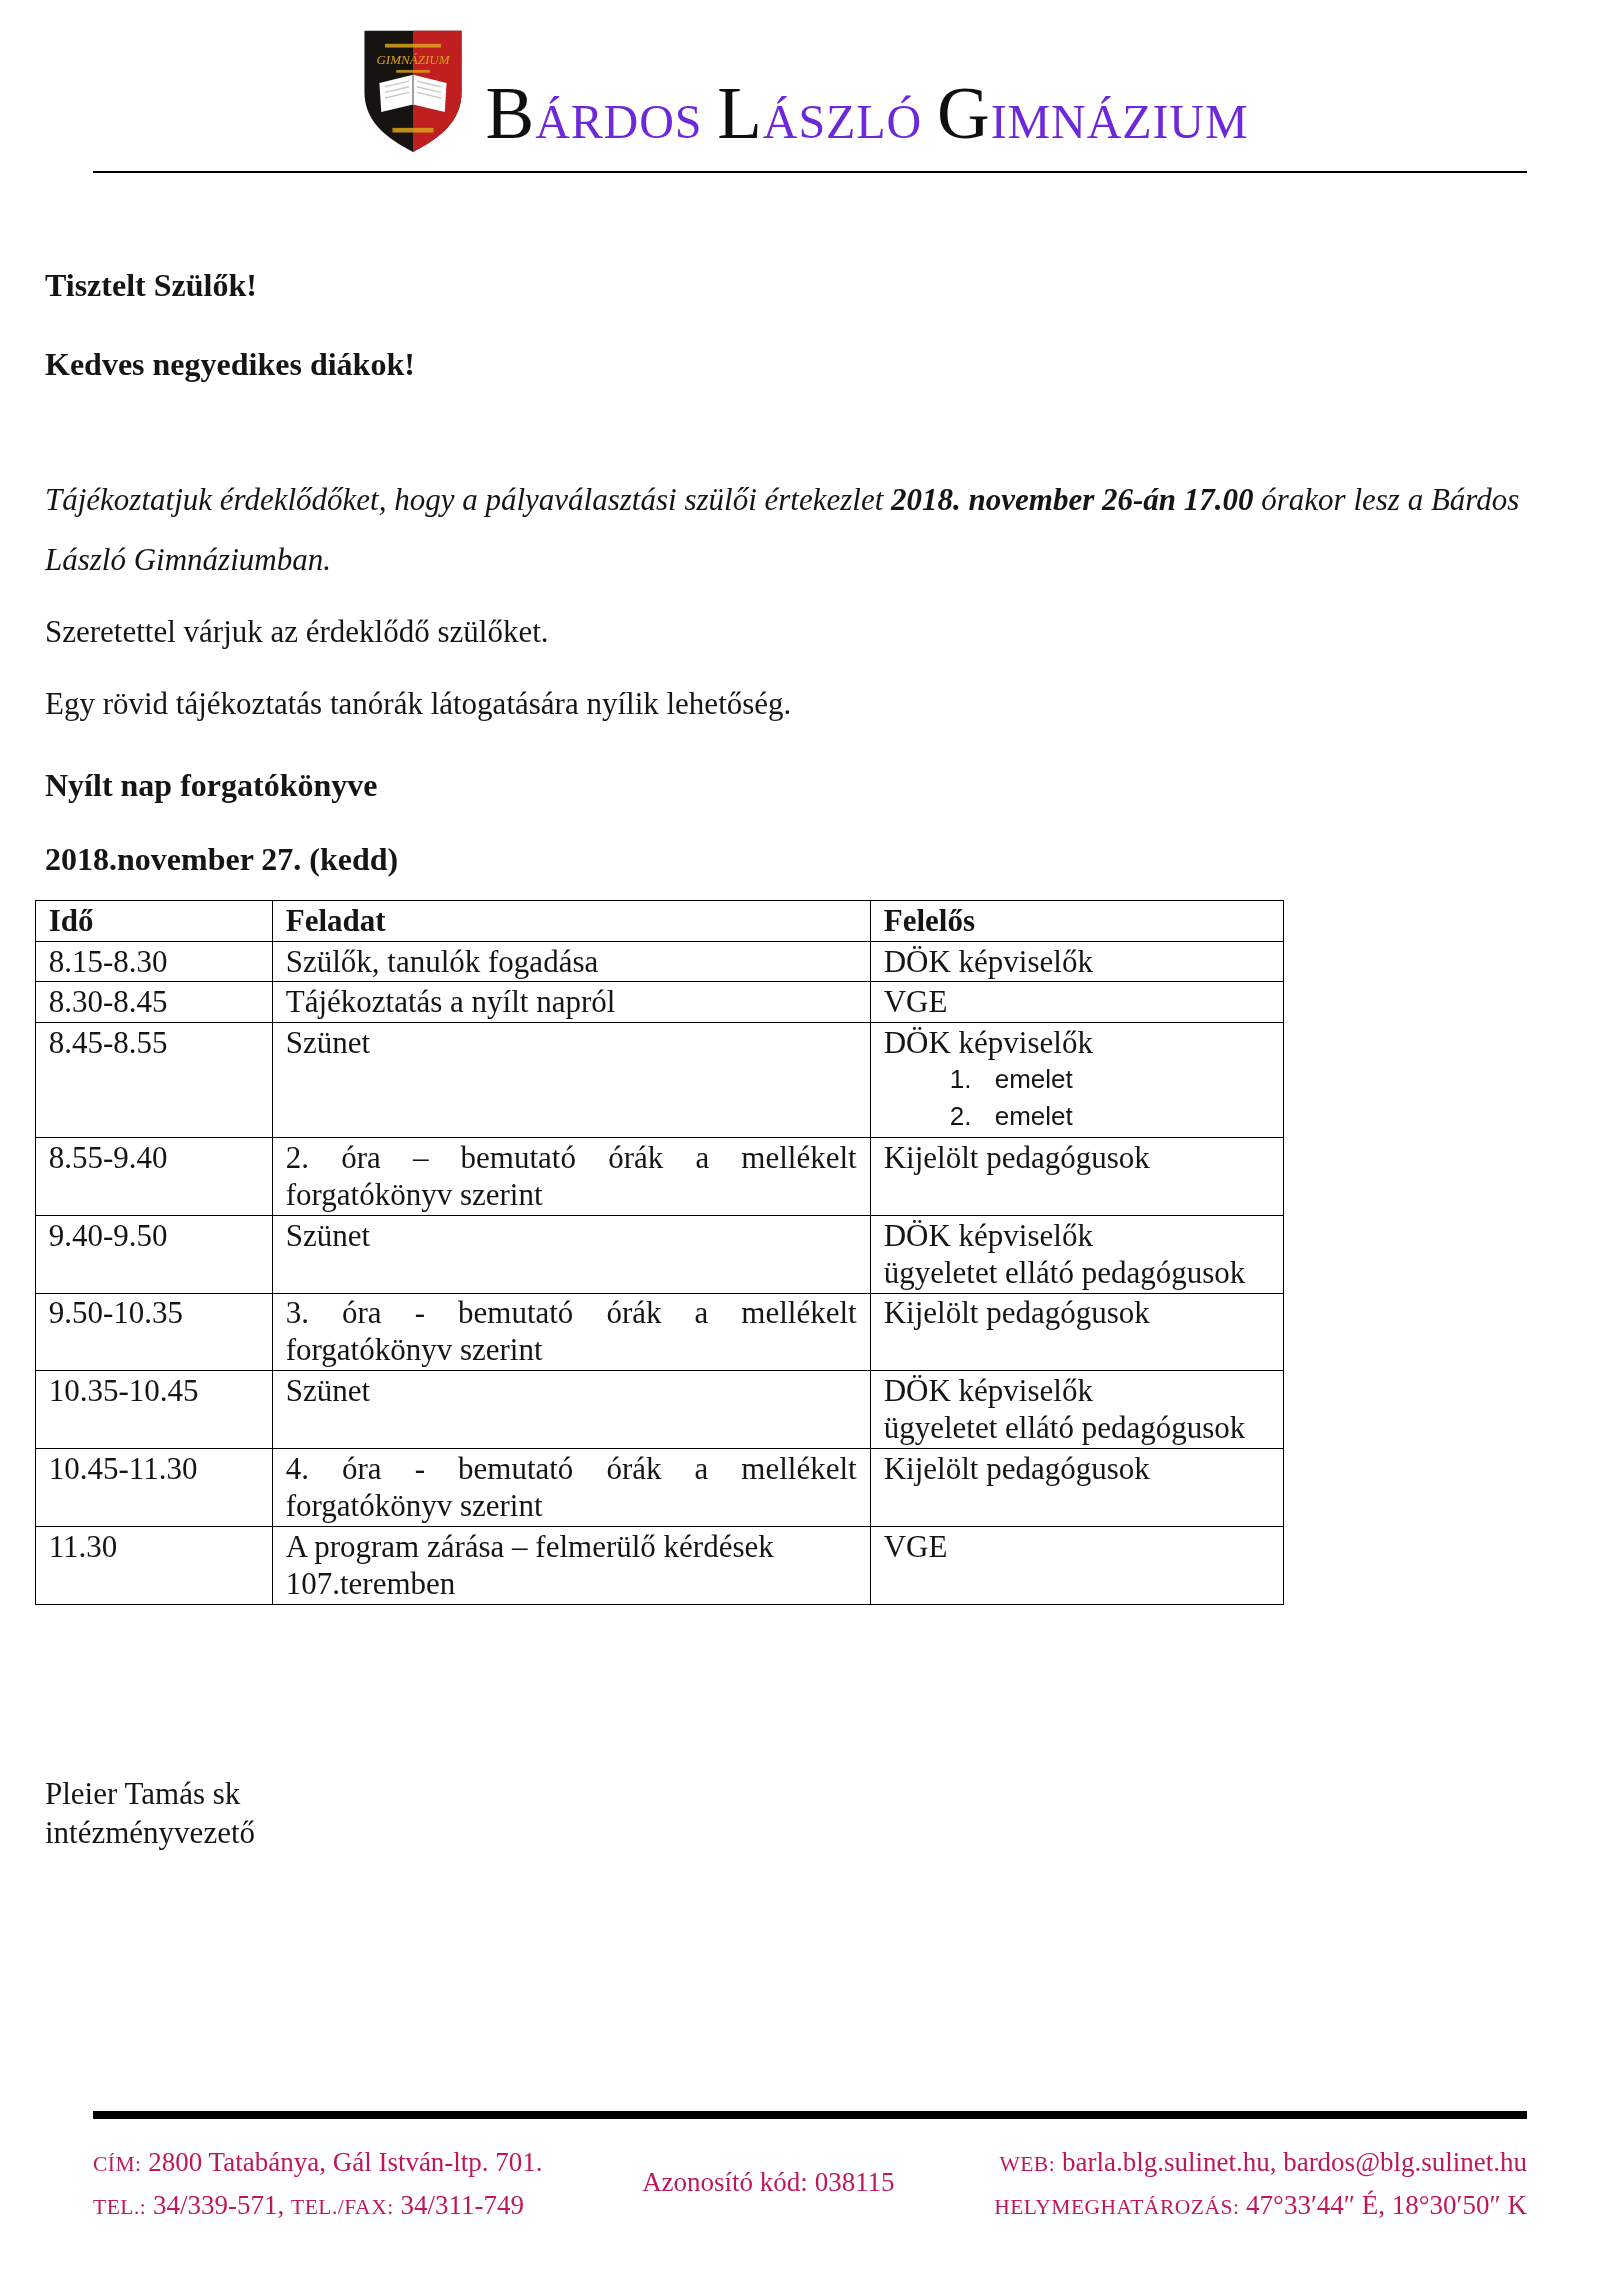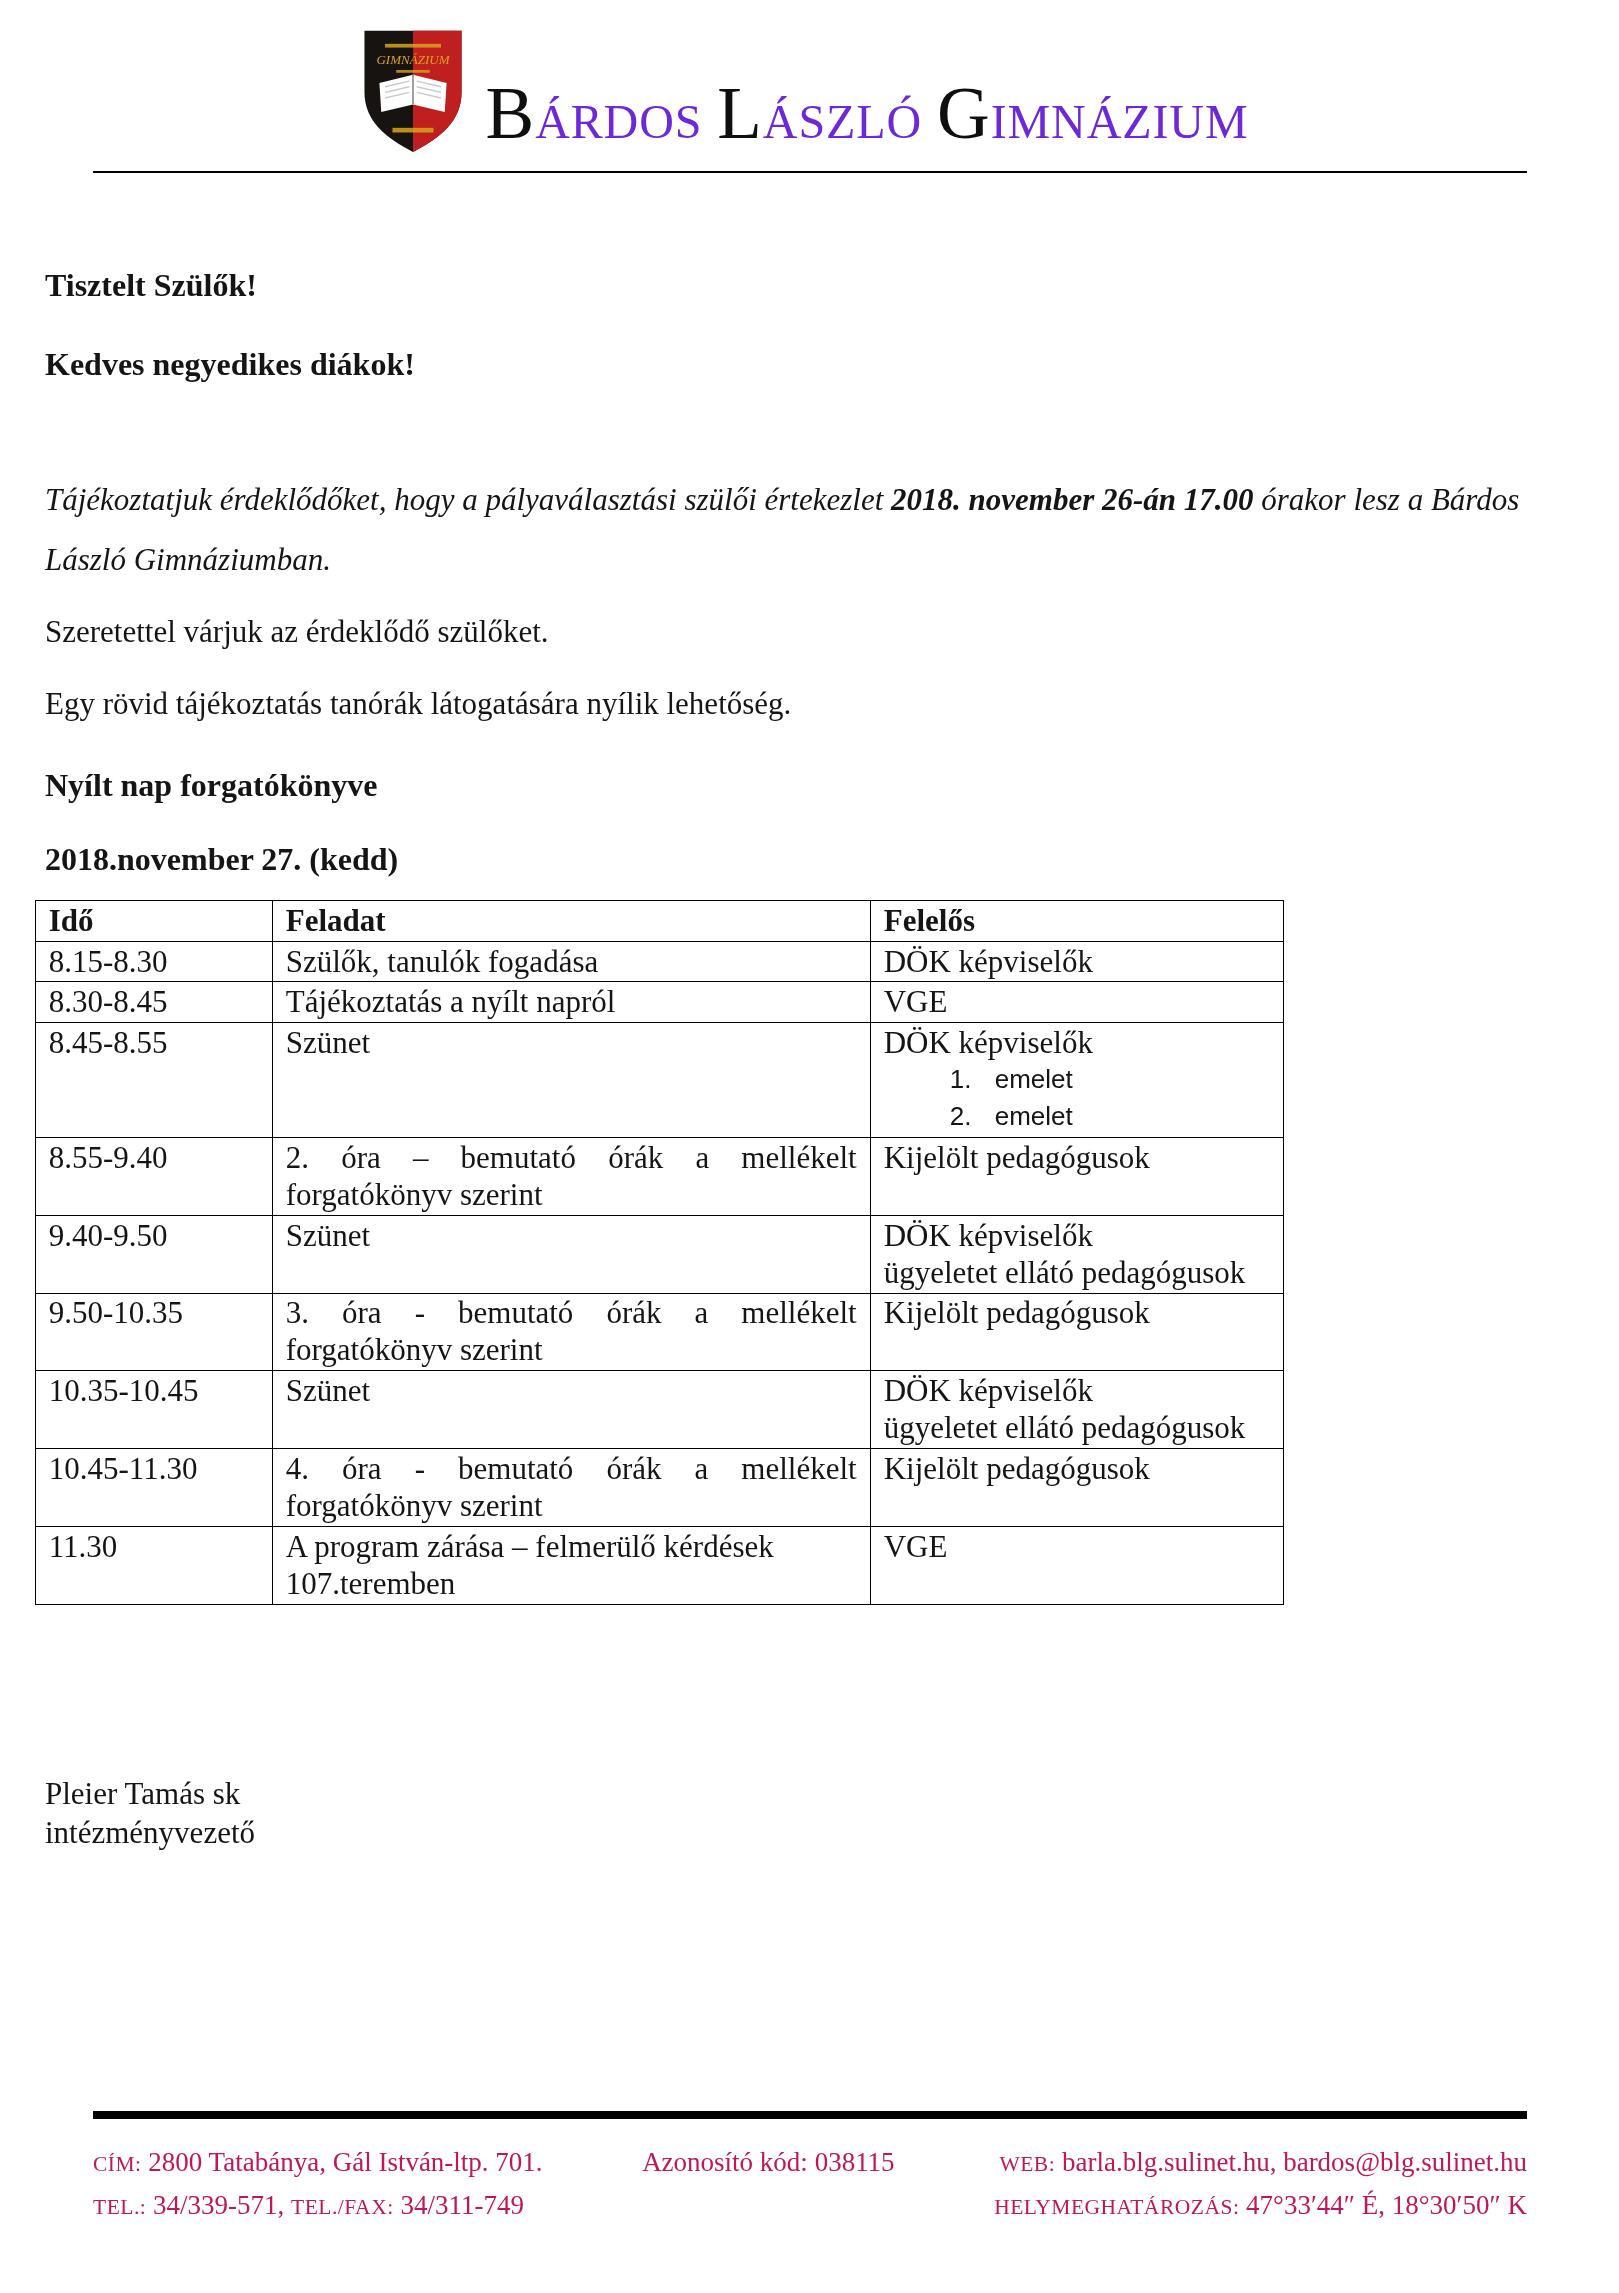--- a/index.html
+++ b/index.html
@@ -50,21 +50,21 @@
   .emelet-num { display:inline-block; width:45px; }
 
   
   .signature { margin-top:169px; line-height:39px; font-size:31px; }
 
   
   .footer { position:absolute; left:93px; right:93px; top:2111px; }
   .footer-rule { height:8.4px; background:#000; margin-bottom:22.5px; }
   .footer-cols { display:flex; justify-content:space-between; color:#be185d; font-size:27px; line-height:41px; }
   .f-left { text-align:left; }
-  .f-center { text-align:center; padding-top:0; }
+  .f-center { text-align:center; padding-top:0;margin-top:20px; }
   .f-right { text-align:right; }
   .f-label { font-size:21.5px; letter-spacing:0.5px; }
 </style>
 </head>
 <body>
 
 <div class="page">
 
   <div class="brand">
     <svg class="crest" viewBox="0 0 120 140" aria-hidden="true">

